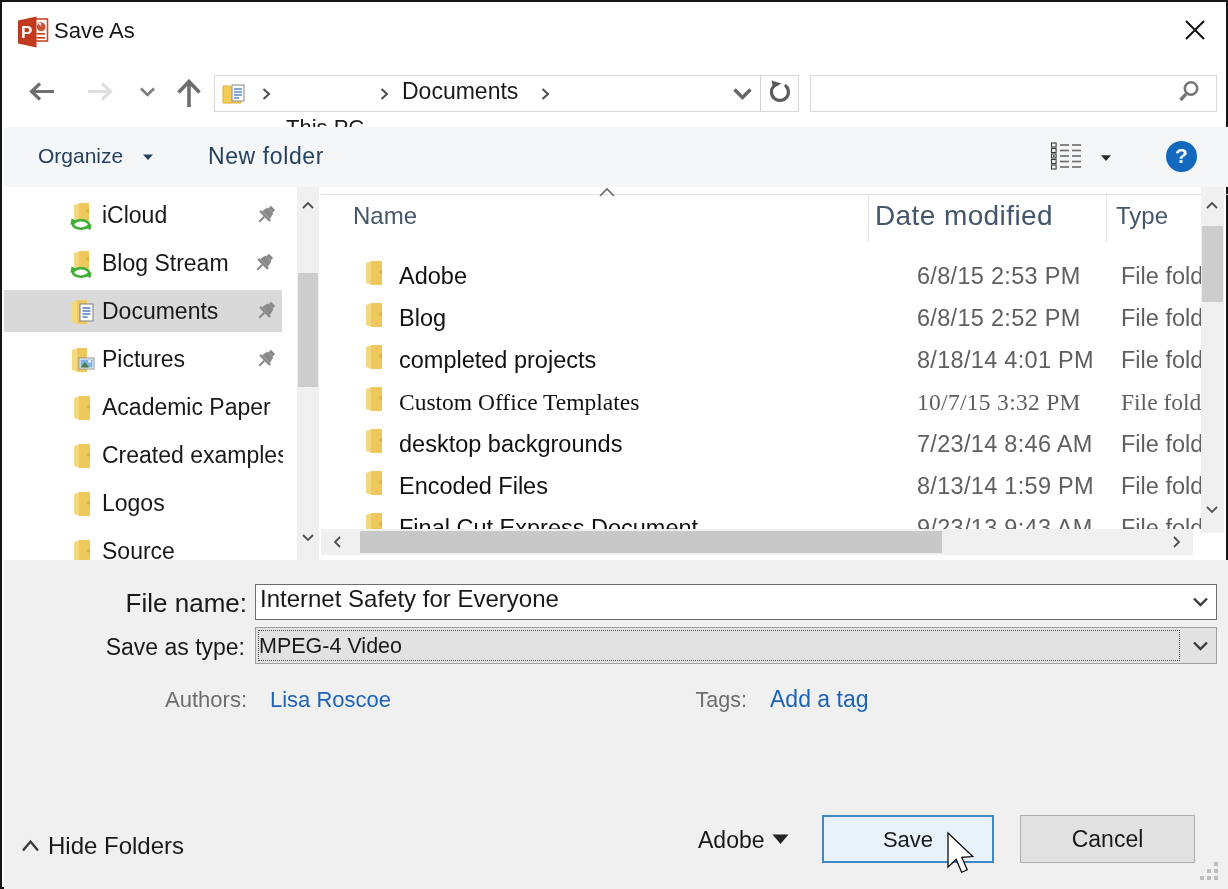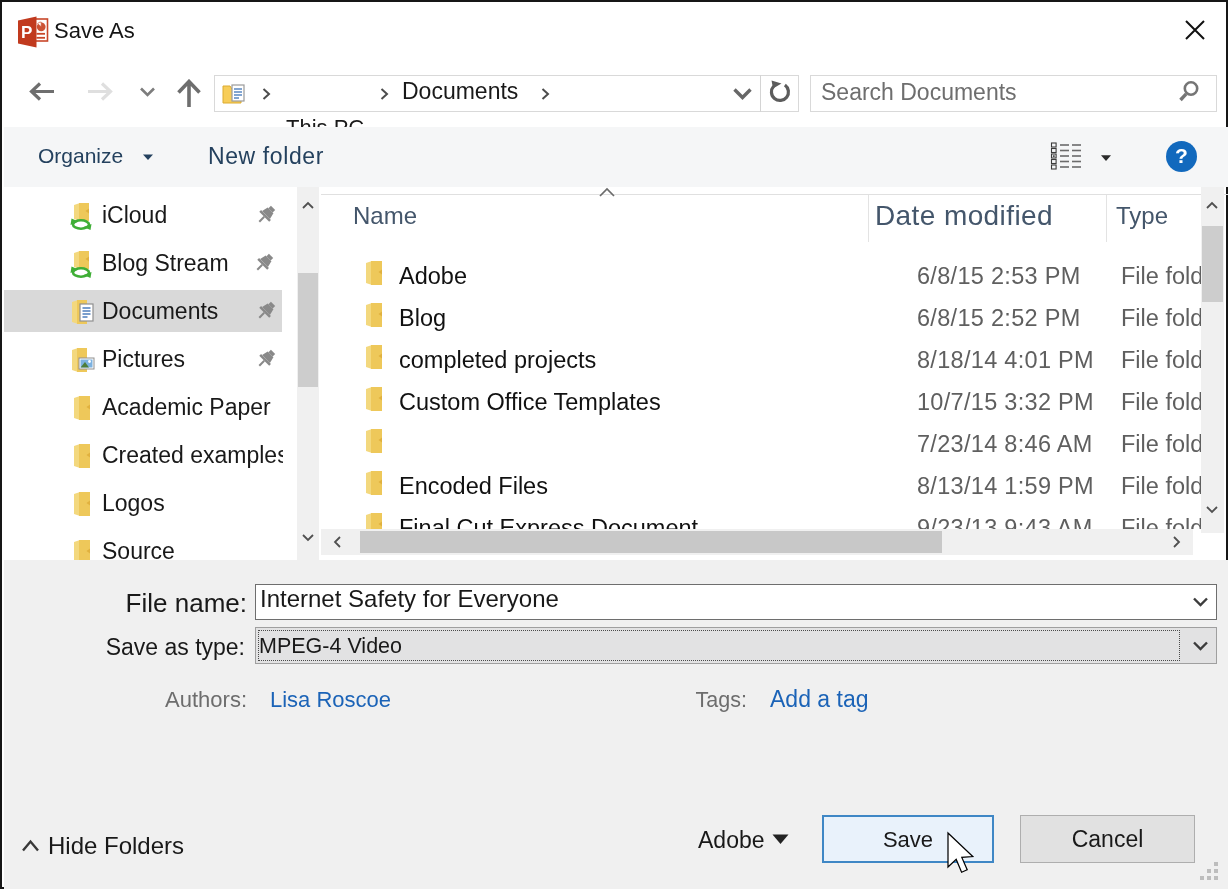--- a/index.html
+++ b/index.html
@@ -72,21 +72,20 @@
   <svg class="abs" style="left:730px;top:85px;" width="21" height="15" viewBox="0 0 21 15">
     <path d="M2.5 2.5 L10.5 10.5 L18.5 2.5" stroke="#676767" stroke-width="3.4" fill="none"></path>
   </svg>
   <div class="abs" style="left:758px;top:73px;width:1px;height:37px;background:#d4d4d4;"></div>
   <svg class="abs" style="left:766px;top:77px;" width="24" height="25" viewBox="0 0 24 25">
     <path d="M16.9 6.05 A8.5 8.5 0 1 1 5.6 7.3" stroke="#5c5c5c" stroke-width="3.2" fill="none"></path>
     <polygon points="3.5,1.5 13.5,4.5 5,9.5" fill="#5c5c5c"></polygon>
   </svg>
 
   <div class="abs" style="left:808px;top:73px;width:407px;height:37px;background:#fff;border:1px solid #d9d9d9;"></div>
-  <div class="abs t17" style="left:819px;top:77px;color:#6e6e6e;">Search Documents</div>
   <svg class="abs" style="left:1173px;top:76px;" width="28" height="28" viewBox="0 0 28 28">
     <circle cx="16" cy="10.5" r="6.2" stroke="#757575" stroke-width="2.6" fill="none"></circle>
     <line x1="11.2" y1="15.8" x2="5.5" y2="22" stroke="#757575" stroke-width="3.4"></line>
   </svg>
 
   <div class="abs" style="left:2px;top:125px;width:1224px;height:60px;background:#f5f6f7;"></div>
   <div class="abs t17" style="left:36px;top:141px;font-size:21px;color:#24415e;">Organize</div>
   <svg class="abs" style="left:140px;top:151px;" width="12" height="8" viewBox="0 0 12 8">
     <polygon points="1,1.5 11,1.5 6,7" fill="#24415e"></polygon>
   </svg>
@@ -245,26 +244,27 @@
     <div class="abs fr" style="top:55px;">
         <span class="fn">Blog</span>
         <span class="fd">6/8/15 2:52 PM</span>
         <span class="ft">File folder</span>
       </div>
     <div class="abs fr" style="top:97px;">
         <span class="fn">completed projects</span>
         <span class="fd">8/18/14 4:01 PM</span>
         <span class="ft">File folder</span>
       </div>
-    <div class="abs fr" style="top:139px;">
+    <div class="abs fr" style="top:139px;font-family:Liberation Serif, serif;">
         <span class="fn">Custom Office Templates</span>
         <span class="fd">10/7/15 3:32 PM</span>
         <span class="ft">File folder</span>
       </div>
     <div class="abs fr" style="top:181px;">
+        <span class="fn">desktop backgrounds</span>
         <span class="fd">7/23/14 8:46 AM</span>
         <span class="ft">File folder</span>
       </div>
     <div class="abs fr" style="top:223px;">
         <span class="fn">Encoded Files</span>
         <span class="fd">8/13/14 1:59 PM</span>
         <span class="ft">File folder</span>
       </div>
     <div class="abs fr" style="top:265px;">
         <span class="fn">Final Cut Express Document</span>

